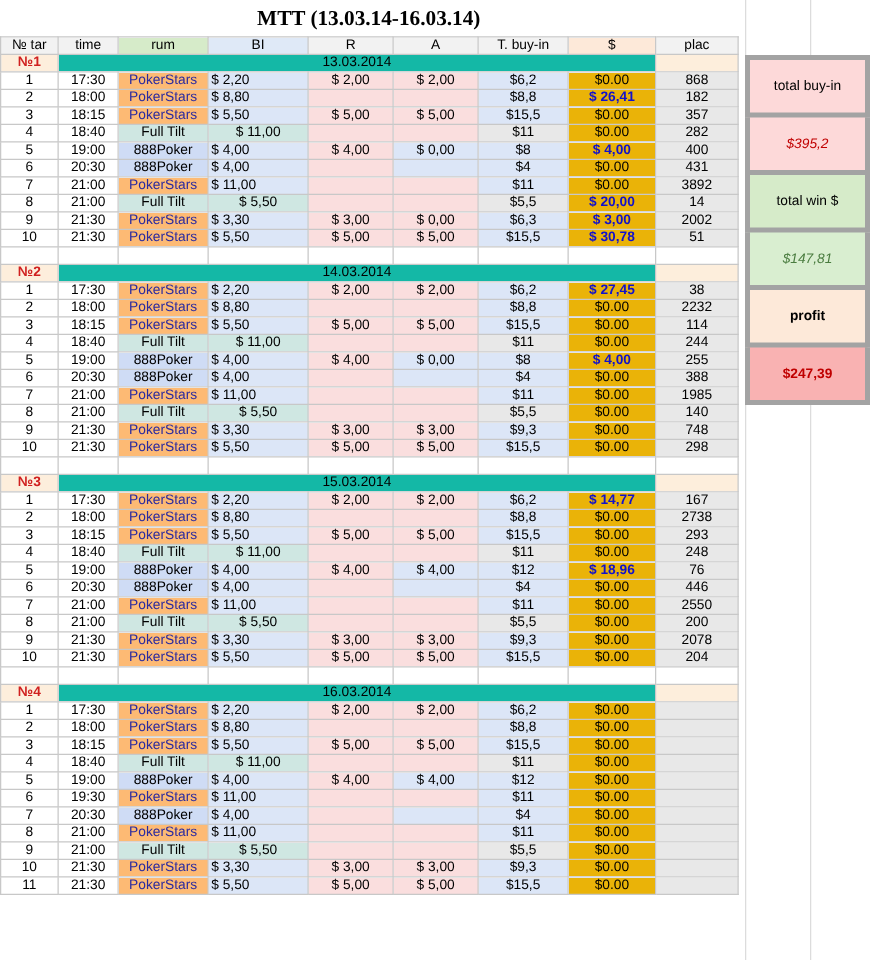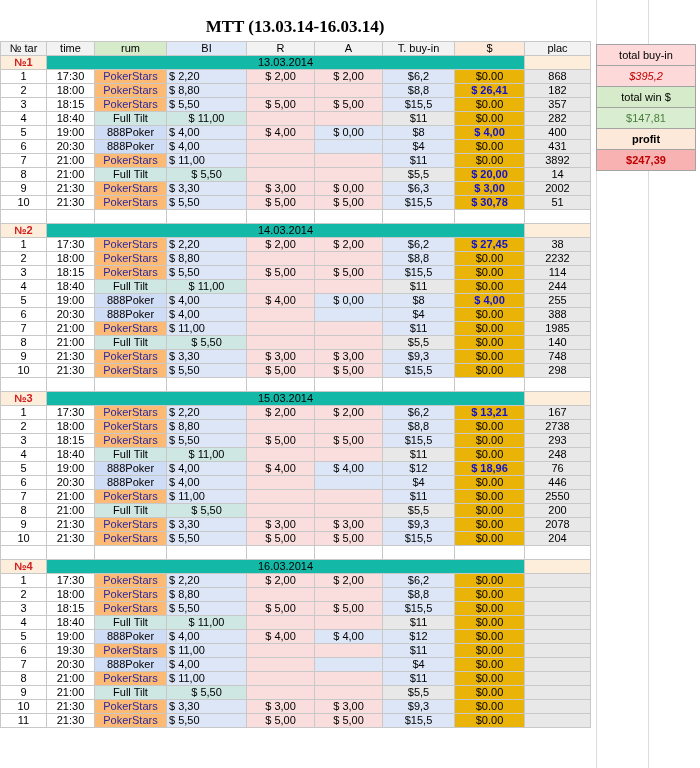--- a/index.html
+++ b/index.html
@@ -19,21 +19,21 @@
     position: relative;
     width: 700px;
     height: 768px;
   }
   
   .title {
     text-align: center;
     font-family: "Liberation Serif", serif;
     font-weight: bold;
     font-size: 17px;
-    padding-top: 17px;
+    padding-top: 5px;
     padding-bottom: 4px;
     width: 590px;
   }
   
   table.grid {
     border-collapse: collapse;
     table-layout: fixed;
   }
   table.grid td, table.grid th {
     border: 1px solid #c8c8c8;
@@ -80,31 +80,31 @@
 
   
   .summary {
     position: absolute;
     left: 596px;
     top: 44px;
     width: 100px;
   }
   .summary table { border-collapse: collapse; width: 100px; table-layout: fixed;}
   .summary td {
-    border: 1px solid #a3a3a3;
+    border: 4px solid #a3a3a3;
     height: 15px;
     text-align: center;
     font-size: 11px;
-    padding: 4px 2px;
+    padding: 15px 2px;
     box-sizing: border-box;
   }
   .sum-label-buyin { background: #fdd9d9; }
   .sum-val-buyin   { background: #fdd9d9; color: #c00000; font-style: italic; }
   .sum-label-win   { background: #d6ebc9; }
-  .sum-val-win     { background: #d9eed0; color: #4a7c3f; }
+  .sum-val-win     { background: #d9eed0; color: #4a7c3f; font-style: italic; }
   .sum-label-profit{ background: #fde9d9; font-weight: bold; }
   .sum-val-profit  { background: #f9b2b2; color: #c00000; font-weight: bold; }
 
   
   .rightgrid {
     position: absolute;
     left: 596px;
     top: 0px;
     width: 104px;
     height: 768px;
@@ -412,21 +412,21 @@
           <td class=""></td>
         </tr>
         <tr>
           <td class="col-idx">1</td>
           <td class="col-time">17:30</td>
           <td class="col-rum-ps">PokerStars</td>
           <td class="col-bl">$ 2,20</td>
           <td class="col-r">$ 2,00</td>
           <td class="col-a">$ 2,00</td>
           <td class="col-buy">$6,2</td>
-          <td class="col-usd"><b>$ 13,21</b></td>
+          <td class="col-usd"><b>$ 14,77</b></td>
           <td class="col-plac">167</td>
         </tr>
         <tr>
           <td class="col-idx">2</td>
           <td class="col-time">18:00</td>
           <td class="col-rum-ps">PokerStars</td>
           <td class="col-bl">$ 8,80</td>
           <td class="col-r"></td>
           <td class="col-a"></td>
           <td class="col-buy">$8,8</td>

